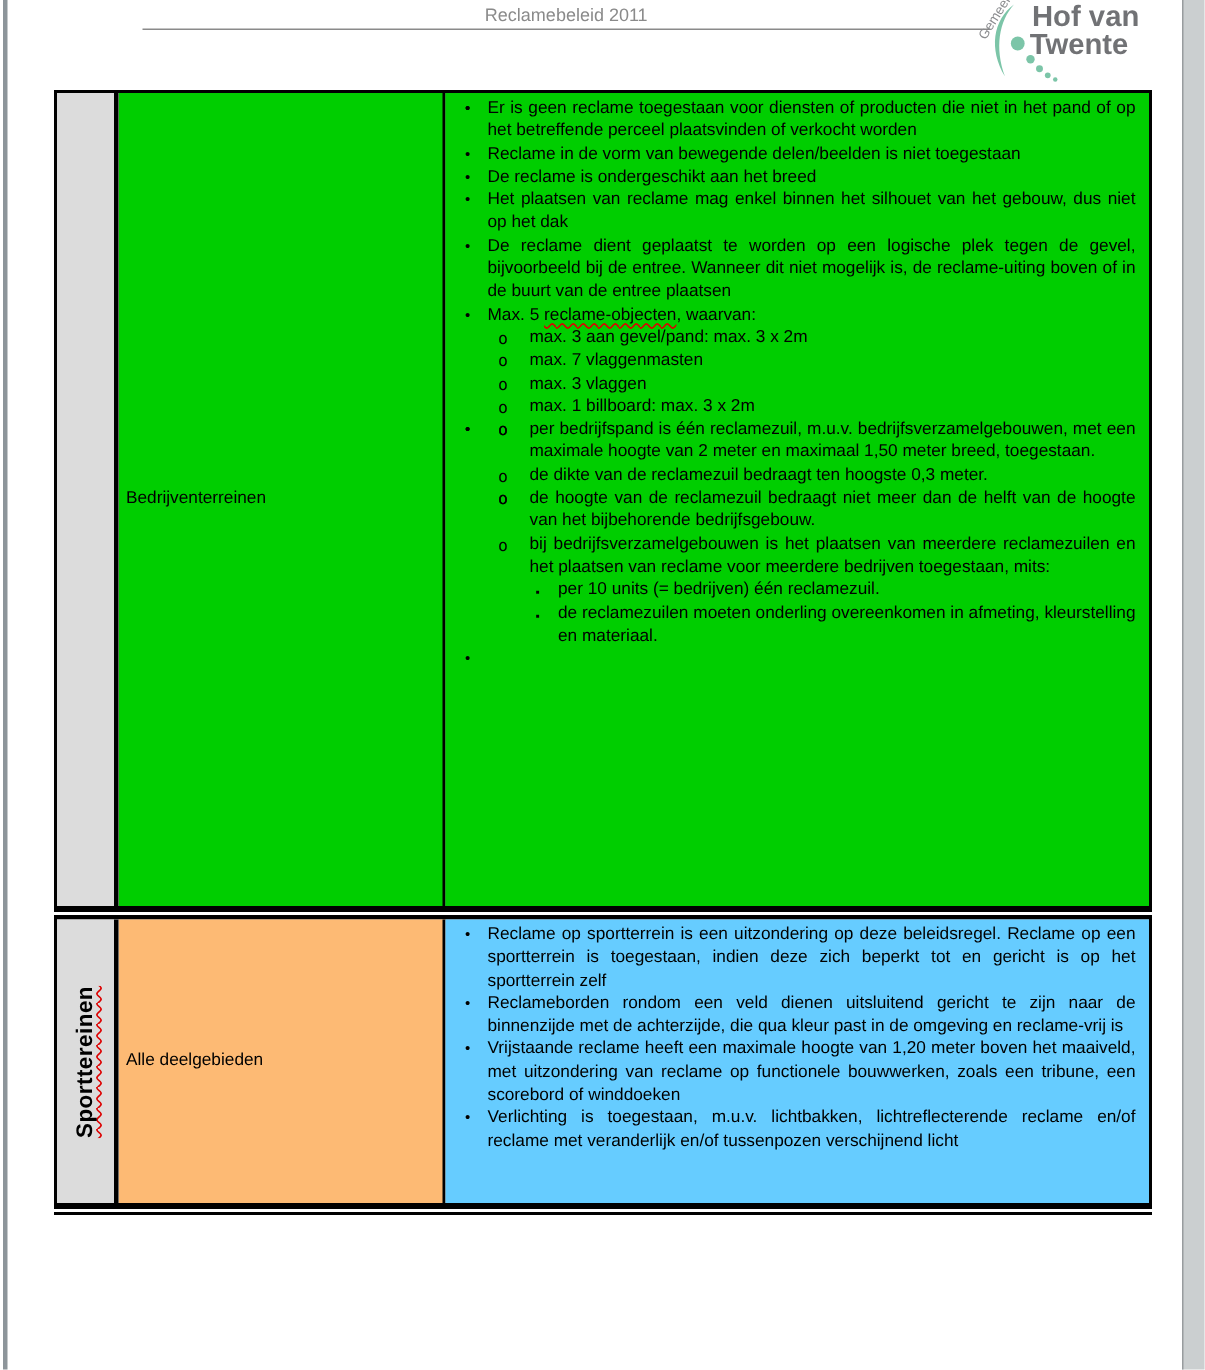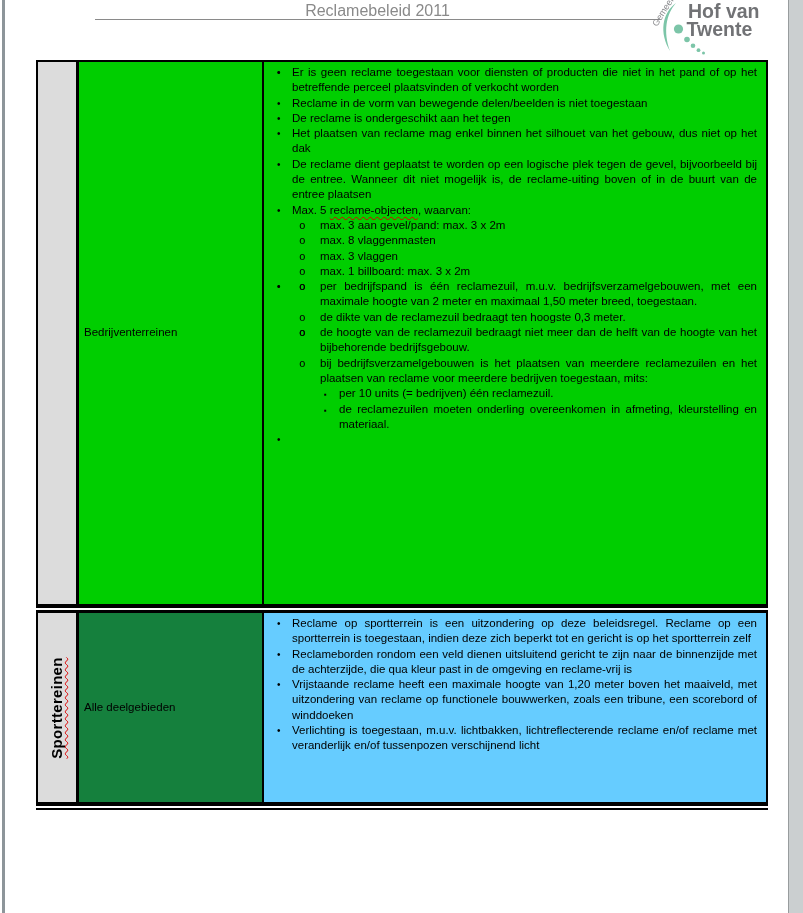--- a/index.html
+++ b/index.html
@@ -6,35 +6,35 @@
   body{
     width:803px;height:913px;position:relative;background:#ffffff;
     font-family:"Liberation Sans", sans-serif;color:#000;overflow:hidden;
   }
   
   .page-left-edge{position:absolute;left:2px;top:0;bottom:0;width:3px;background:#8d959a;}
   .page-right-band{position:absolute;right:0;top:0;bottom:0;width:14px;background:#cbcfd0;border-left:1px solid #989c9e;}
 
   
   .doc-title{position:absolute;top:3px;left:95px;width:565px;text-align:center;
-    color:#8a8a8a;font-size:16px;line-height:15px;}
+    color:#8a8a8a;font-size:12px;line-height:15px;}
   .title-rule{position:absolute;top:19px;left:95px;width:565px;height:0;border-top:1px solid #8a8a8a;}
 
   .logo{position:absolute;left:643px;top:0;width:150px;height:64px;}
 
   
   .tbl{position:absolute;left:36px;top:60px;width:732px;font-size:11.5px;line-height:15.3px;}
   .section{display:flex;border:2px solid #000;box-sizing:border-box;background:#fff;}
   .sec-1{height:548px;border-bottom-width:4px;}
   .sec-2{height:196px;margin-top:2px;border-top-width:3px;border-bottom-width:4px;}
   .bottom-rule{height:2px;background:#000;margin-top:2px;}
 
   .col-section{width:41px;border-right:3px solid #000;position:relative;flex:none;
     background:#dcdcdc;box-sizing:border-box;}
-  .col-area{width:185px;border-right:2px solid #000;display:flex;align-items:center;
+  .col-area{width:218px;border-right:2px solid #000;display:flex;align-items:center;
     padding:0 4px 0 5px;flex:none;box-sizing:border-box;}
   .col-content{flex:1;padding:3px 9px 0 0;overflow:hidden;box-sizing:border-box;}
 
   .vlabel{position:absolute;top:50%;left:50%;
     transform:translate(-50%,-50%) rotate(-90deg);
     font-weight:bold;font-size:15px;white-space:nowrap;letter-spacing:.3px;}
 
   .squiggle{text-decoration-line:underline;text-decoration-style:wavy;
     text-decoration-color:#dd0000;text-decoration-thickness:1px;
     text-underline-offset:2px;text-decoration-skip-ink:none;}
@@ -71,47 +71,47 @@
 
   <div class="section sec-1">
     <div class="col-section"></div>
     <div class="col-area" style="background: rgb(0, 206, 0);">
       <span>Bedrijventerreinen</span>
     </div>
     <div class="col-content" style="background: rgb(0, 206, 0);">
         <div class="li lvl1"><span class="marker">•</span></div>
         <div class="li lvl1"><span class="marker">•</span><span>Er is geen reclame toegestaan voor diensten of producten die niet in het pand of op het betreffende perceel plaatsvinden of verkocht worden</span></div>
         <div class="li lvl1"><span class="marker">•</span><span>Reclame in de vorm van bewegende delen/beelden is niet toegestaan</span></div>
-        <div class="li lvl1"><span class="marker">•</span><span>De reclame is ondergeschikt aan het tegen</span></div>
+        <div class="li lvl1"><span class="marker">•</span><span>De reclame is ondergeschikt aan het breed</span></div>
         <div class="li lvl1"><span class="marker">•</span><span>Het plaatsen van reclame mag enkel binnen het silhouet van het gebouw, dus niet op het dak</span></div>
         <div class="li lvl1"><span class="marker">•</span><span>De reclame dient geplaatst te worden op een logische plek tegen de gevel, bijvoorbeeld bij de entree. Wanneer dit niet mogelijk is, de reclame-uiting boven of in de buurt van de entree plaatsen</span></div>
         <div class="li lvl1"><span class="marker">•</span><span>Max. 5 <span class="squiggle">reclame-objecten</span>, waarvan:</span></div>
         <div class="li lvl2"><span class="marker">o</span><span>max. 3 aan gevel/pand: max. 3 x 2m</span></div>
-        <div class="li lvl2"><span class="marker">o</span><span>max. 8 vlaggenmasten</span></div>
+        <div class="li lvl2"><span class="marker">o</span><span>max. 7 vlaggenmasten</span></div>
         <div class="li lvl2"><span class="marker">o</span><span>max. 3 vlaggen</span></div>
         <div class="li lvl2"><span class="marker">o</span><span>max. 1 billboard: max. 3 x 2m</span></div>
         <div class="li lvl1"><span class="marker">•</span></div>
         <div class="li lvl1"><span class="marker">•</span></div>
         <div class="li lvl2"><span class="marker">o</span></div>
         <div class="li lvl2"><span class="marker">o</span><span>per bedrijfspand is één reclamezuil, m.u.v. bedrijfsverzamelgebouwen, met een maximale hoogte van 2 meter en maximaal 1,50 meter breed, toegestaan.</span></div>
         <div class="li lvl2"><span class="marker">o</span><span>de dikte van de reclamezuil bedraagt ten hoogste 0,3 meter.</span></div>
         <div class="li lvl2"><span class="marker">o</span></div>
         <div class="li lvl2"><span class="marker">o</span><span>de hoogte van de reclamezuil bedraagt niet meer dan de helft van de hoogte van het bijbehorende bedrijfsgebouw.</span></div>
         <div class="li lvl2"><span class="marker">o</span><span>bij bedrijfsverzamelgebouwen is het plaatsen van meerdere reclamezuilen en het plaatsen van reclame voor meerdere bedrijven toegestaan, mits:</span></div>
         <div class="li lvl3"><span class="marker">▪</span><span>per 10 units (= bedrijven) één reclamezuil.</span></div>
         <div class="li lvl3"><span class="marker">▪</span><span>de reclamezuilen moeten onderling overeenkomen in afmeting, kleurstelling en materiaal.</span></div>
         <div class="li lvl1"><span class="marker">•</span></div>
       </div>
   </div>
 
   <div class="section sec-2">
     <div class="col-section">
       <span class="vlabel squiggle">Sporttereinen</span>
     </div>
-    <div class="col-area" style="background: #15803d;">
+    <div class="col-area" style="background: #fdba74;">
       <span>Alle deelgebieden</span>
     </div>
     <div class="col-content" style="background: rgb(102, 204, 255);">
         <div class="li lvl1"><span class="marker">•</span><span>Reclame op sportterrein is een uitzondering op deze beleidsregel. Reclame op een sportterrein is toegestaan, indien deze zich beperkt tot en gericht is op het sportterrein zelf</span></div>
         <div class="li lvl1"><span class="marker">•</span><span>Reclameborden rondom een veld dienen uitsluitend gericht te zijn naar de binnenzijde met de achterzijde, die qua kleur past in de omgeving en reclame-vrij is</span></div>
         <div class="li lvl1"><span class="marker">•</span><span>Vrijstaande reclame heeft een maximale hoogte van 1,20 meter boven het maaiveld, met uitzondering van reclame op functionele bouwwerken, zoals een tribune, een scorebord of winddoeken</span></div>
         <div class="li lvl1"><span class="marker">•</span><span>Verlichting is toegestaan, m.u.v. lichtbakken, lichtreflecterende reclame en/of reclame met veranderlijk en/of tussenpozen verschijnend licht</span></div>
       </div>
   </div>
 

